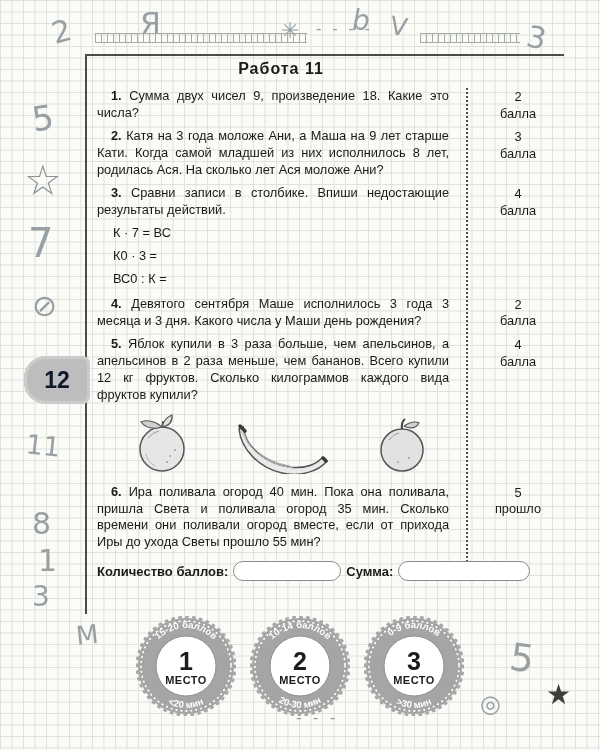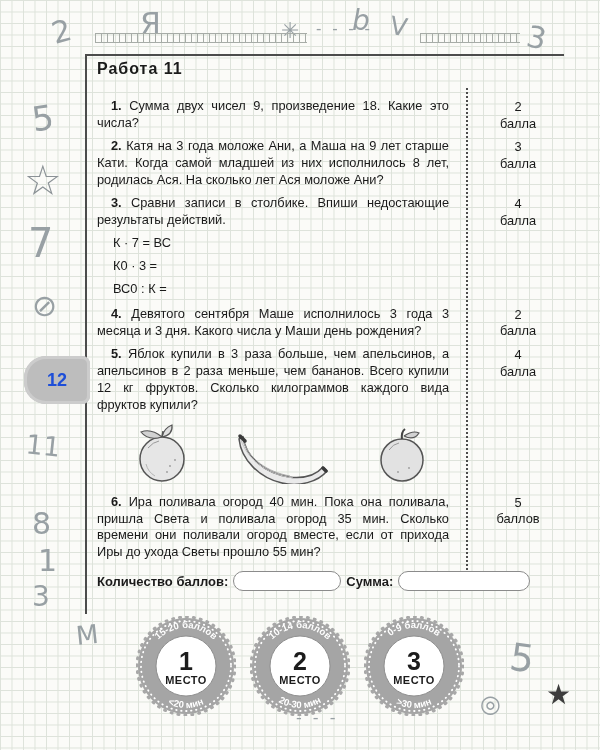--- a/index.html
+++ b/index.html
@@ -34,24 +34,24 @@
   .dashrow{position:absolute;top:33px;height:8px;border-top:1px solid #a7aca7;border-bottom:1px solid #a7aca7;
     background-image:repeating-linear-gradient(90deg,#a7aca7 0 1px,transparent 1px 6px);}
   .dr1{left:95px;width:212px;}
   .dr2{left:420px;width:100px;}
   
   .frame-v{position:absolute;left:85px;top:54px;width:2px;height:560px;background:#4c4c4c;}
   .frame-h{position:absolute;left:85px;top:54px;width:479px;height:2px;background:#4c4c4c;}
   .sep-dotted{position:absolute;left:466px;top:88px;height:490px;width:0;border-left:2px dotted #4c4c4c;}
   .tab12{position:absolute;left:24px;top:356px;width:66px;height:48px;background:#bdbdbd;
     border-radius:22px 8px 8px 22px;display:flex;align-items:center;justify-content:center;
-    font-weight:bold;font-size:18px;color:#1d4ed8;box-shadow:inset 0 0 0 3px #cccccc;}
+    font-weight:bold;font-size:23px;color:#0f172a;box-shadow:inset 0 0 0 3px #cccccc;}
   
   .content{position:absolute;left:97px;top:60px;width:458px;}
-  .title{width:368px;text-align:left;font-weight:bold;font-size:16px;margin-bottom:20px;letter-spacing:1px;}
+  .title{width:368px;text-align:center;font-weight:bold;font-size:16px;margin-bottom:10px;letter-spacing:1px;}
   .problem{display:flex;margin-bottom:6px;gap:16px;}
   .ptext{width:368px;box-sizing:border-box;padding-right:16px;}
   .para{text-align:justify;text-indent:14px;font-size:12.8px;line-height:1.32;}
   .pnum{font-weight:bold;}
   .equations{padding-left:16px;font-size:12.8px;line-height:1.8;margin-top:2px;}
   .ppoints{flex:1;text-align:center;font-size:12.8px;line-height:1.3;padding-top:1px;}
   .fruits{width:368px;display:flex;align-items:flex-end;justify-content:center;gap:46px;margin:8px 0 10px;}
   .footer{display:flex;align-items:center;width:458px;margin-top:10px;font-size:13px;font-weight:bold;gap:5px;}
   .blank{height:20px;border:1.6px solid #8b8b8b;border-radius:12px;background:#fff;box-sizing:border-box;}
   .blank.score{width:108px;}
@@ -181,21 +181,21 @@
         <path d="M29,10 q9,-6 15,-3 q-5,8 -15,3" fill="#d2d2d2" stroke="#555" stroke-width="1.2"></path>
       </svg>
     </div>
 
     <div class="problem">
       <div class="ptext">
         <div class="para"><span class="pnum">6.</span> <span>Ира поливала огород 40 мин. Пока она поливала, пришла Света и поливала огород 35 мин. Сколько времени они поливали огород вместе, если от прихода Иры до ухода Светы прошло 55 мин?</span></div>
       </div>
       <div class="ppoints">
         <div>5</div>
-        <div>баллов</div>
+        <div>прошло</div>
       </div>
     </div>
 
     <div class="footer">
       <span>Количество баллов:</span>
       <div class="blank score"></div>
       <span>Сумма:</span>
       <div class="blank time"></div>
     </div>
   </div>

